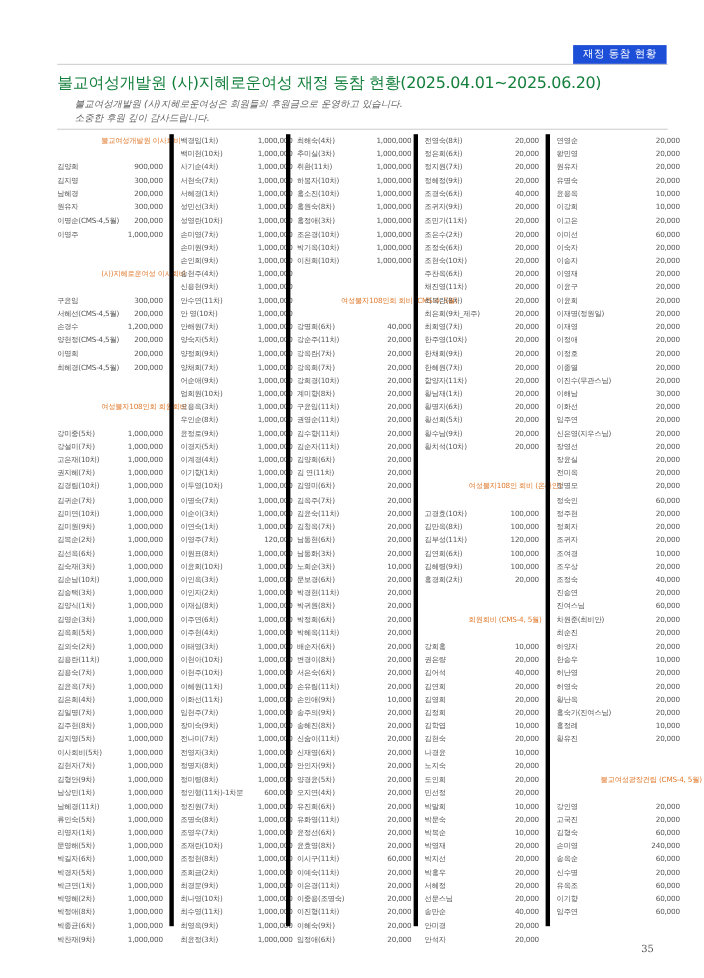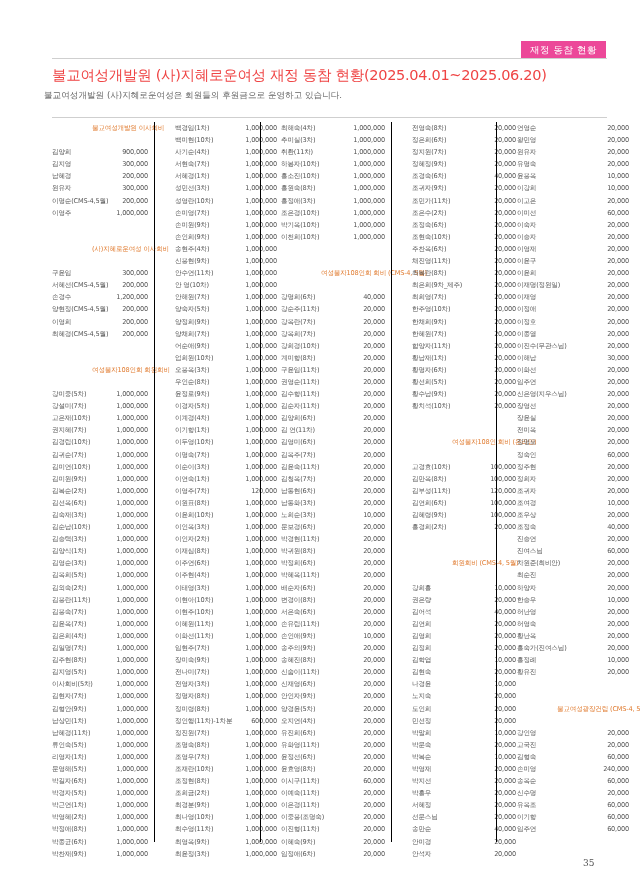--- a/index.html
+++ b/index.html
@@ -1,39 +1,40 @@
 <!DOCTYPE html>
 <html><head>
 <meta charset="utf-8">
 <style>
   html, body { margin: 0; padding: 0; background: #ffffff; }
   body { width: 640px; height: 889px; position: relative; overflow: hidden;
          font-family: "DejaVu Sans", "Liberation Sans", sans-serif; color: #4a4a4a; }
   .badge { position: absolute; left: 521px; top: 41px; width: 85px; height: 18px;
-           background: #ec4899; color: #fff; font-size: 9.5px; line-height: 18px; text-align: center; letter-spacing: 0.5px; }
+           background: #1d4ed8; color: #fff; font-size: 9.5px; line-height: 18px; text-align: center; letter-spacing: 0.5px; }
   .rule-top { position: absolute; left: 52px; top: 58px; width: 555px; height: 1px; background: #cfcfcf; }
-  .title { position: absolute; left: 52px; top: 66px; font-size: 14.5px; color: #ef4444; white-space: nowrap; letter-spacing: -0.3px; }
-  .intro { position: absolute; left: 44px; top: 89px; font-size: 8.6px; color: #666; line-height: 13px; }
+  .title { position: absolute; left: 52px; top: 66px; font-size: 14.5px; color: #15803d; white-space: nowrap; letter-spacing: -0.3px; }
+  .intro { position: absolute; left: 68px; top: 89px; font-size: 8.6px; color: #666; line-height: 13px; font-style: italic; }
   .rule-mid { position: absolute; left: 52px; top: 117px; width: 555px; height: 1px; background: #cfcfcf; }
   .col { position: absolute; top: 122px; font-size: 6.6px; color: #555; letter-spacing: -0.2px; }
-  .col.divider { border-left: 1px solid #000000; padding-left: 20px; height: 720px; }
+  .col.divider { border-left: 4px solid #000000; padding-left: 6px; height: 720px; }
   .row { height: 12.1px; line-height: 12.1px; display: flex; justify-content: space-between; white-space: nowrap; }
   .row .amt { text-align: right; }
   .sec { color: #e07a2e; height: 12.1px; line-height: 12.1px; white-space: nowrap; margin-left: 40px; }
   .gap { height: 12.1px; }
   .pageno { position: absolute; left: 583px; top: 858px; font-family: "DejaVu Serif", "Liberation Serif", serif; font-size: 9px; color: #555; text-align: center; }
 </style>
 </head>
 <body>
 
 <div class="badge">재정 동참 현황</div>
 <div class="rule-top"></div>
 <div class="title">불교여성개발원 (사)지혜로운여성 재정 동참 현황(2025.04.01~2025.06.20)</div>
 <div class="intro">
   <div>불교여성개발원 (사)지혜로운여성은 회원들의 후원금으로 운영하고 있습니다.</div>
+  <div>소중한 후원 깊이 감사드립니다.</div>
 </div>
 <div class="rule-mid"></div>
 
 <div class="col" id="col0" style="left:52px;width:96px;">
     <div class="sec">불교여성개발원 이사회비</div>
     <div class="gap"></div>
     <div class="row">
       <span>김양희</span>
       <span class="amt">900,000</span>
     </div>
@@ -719,21 +720,21 @@
     </div>
     <div class="row">
       <span>이혜숙(9차)</span>
       <span class="amt">20,000</span>
     </div>
     <div class="row">
       <span>임정애(6차)</span>
       <span class="amt">20,000</span>
     </div>
   </div>
-<div class="col divider" id="col3" style="left:391px;width:104px;">
+<div class="col divider" id="col3" style="left:376px;width:104px;">
     <div class="row">
       <span>전영숙(8차)</span>
       <span class="amt">20,000</span>
     </div>
     <div class="row">
       <span>정은희(6차)</span>
       <span class="amt">20,000</span>
     </div>
     <div class="row">
       <span>정지원(7차)</span>

